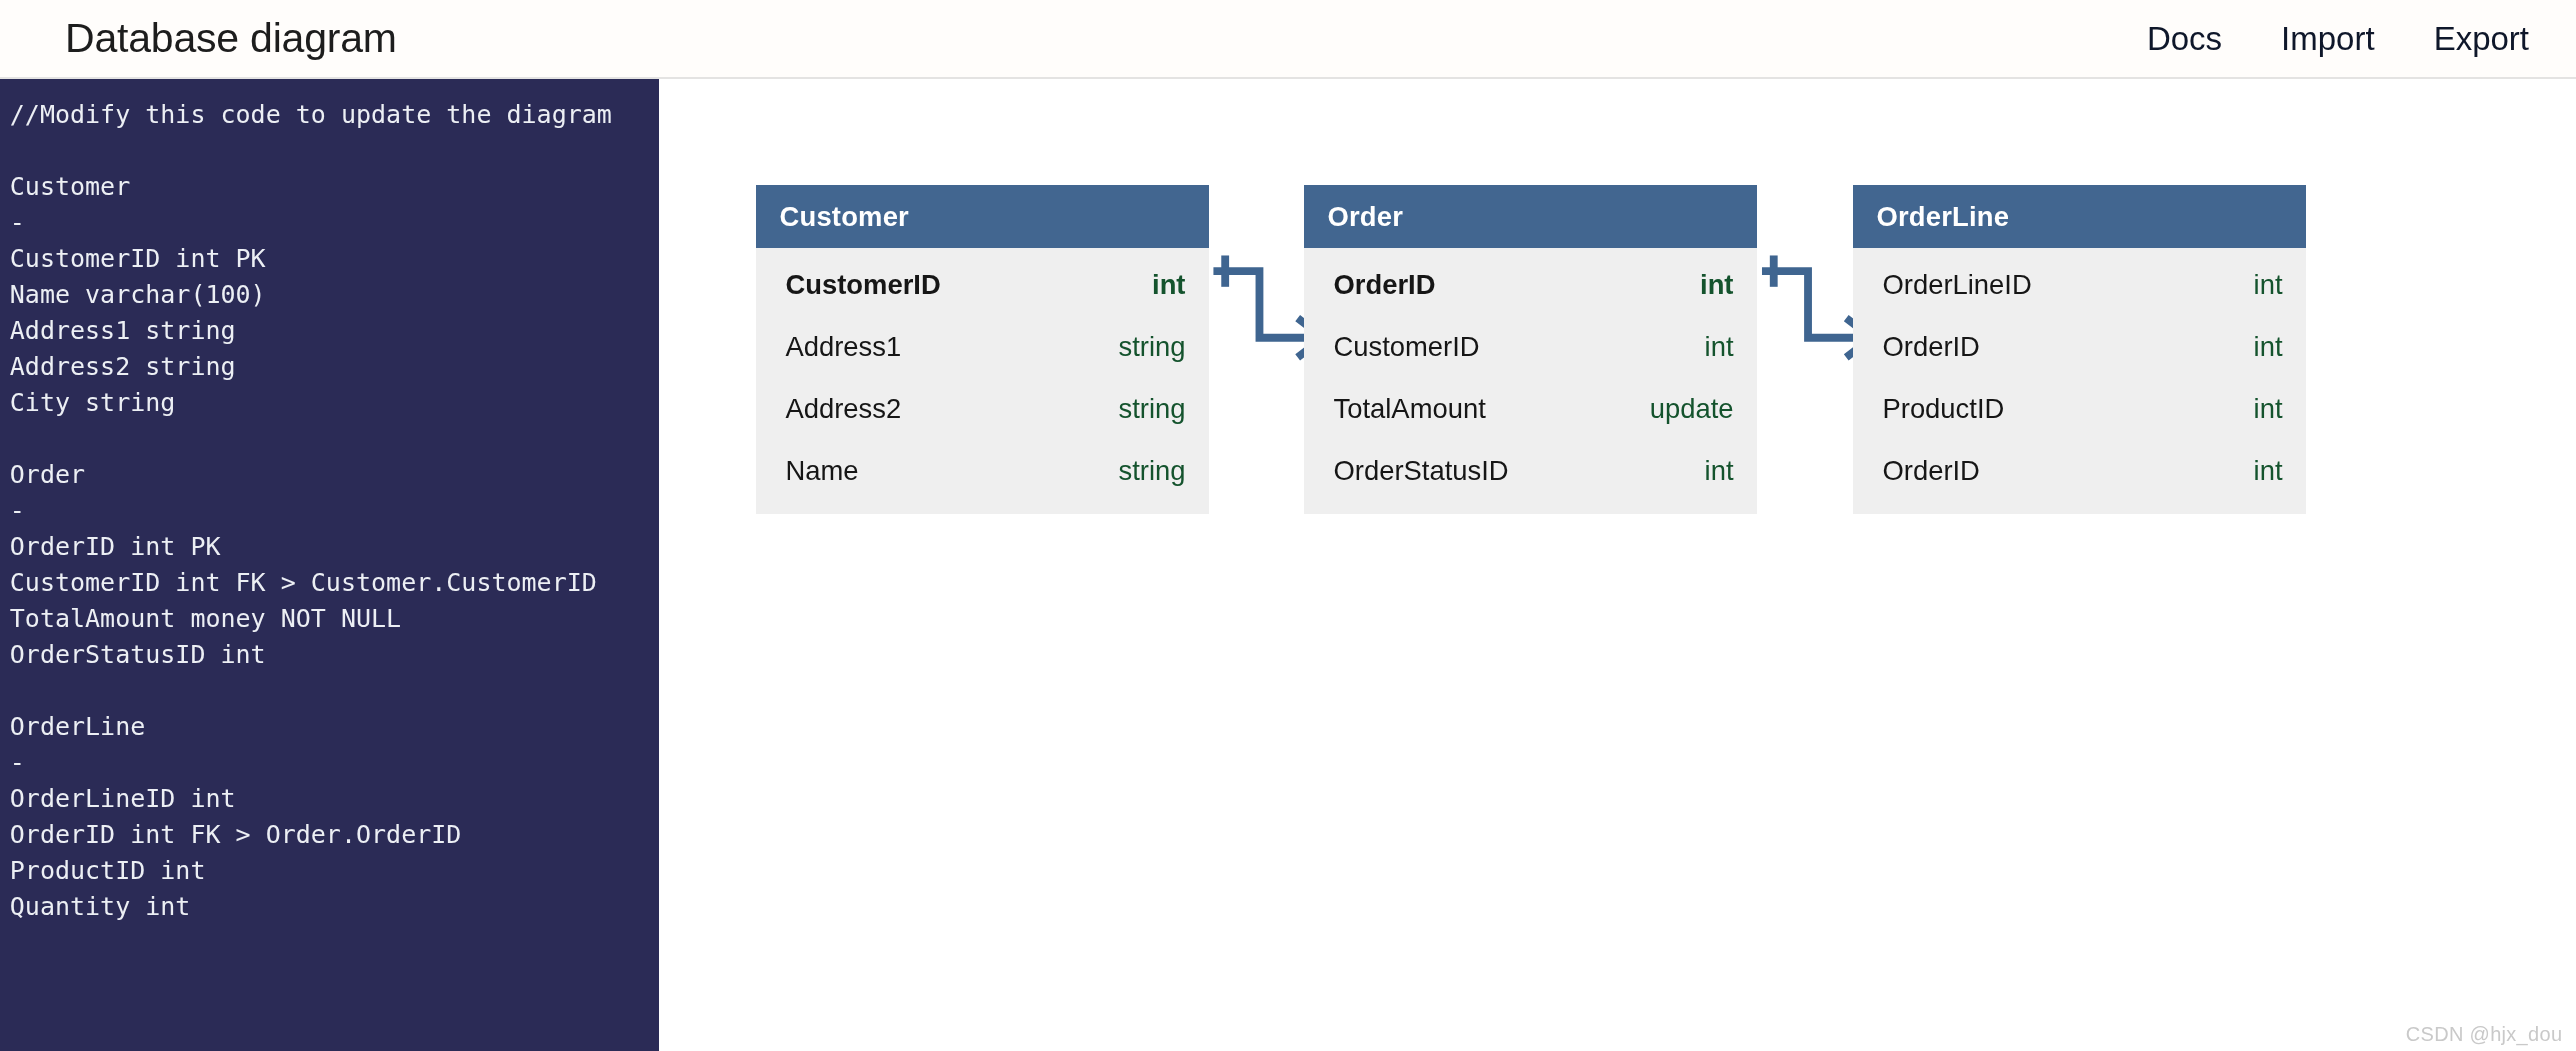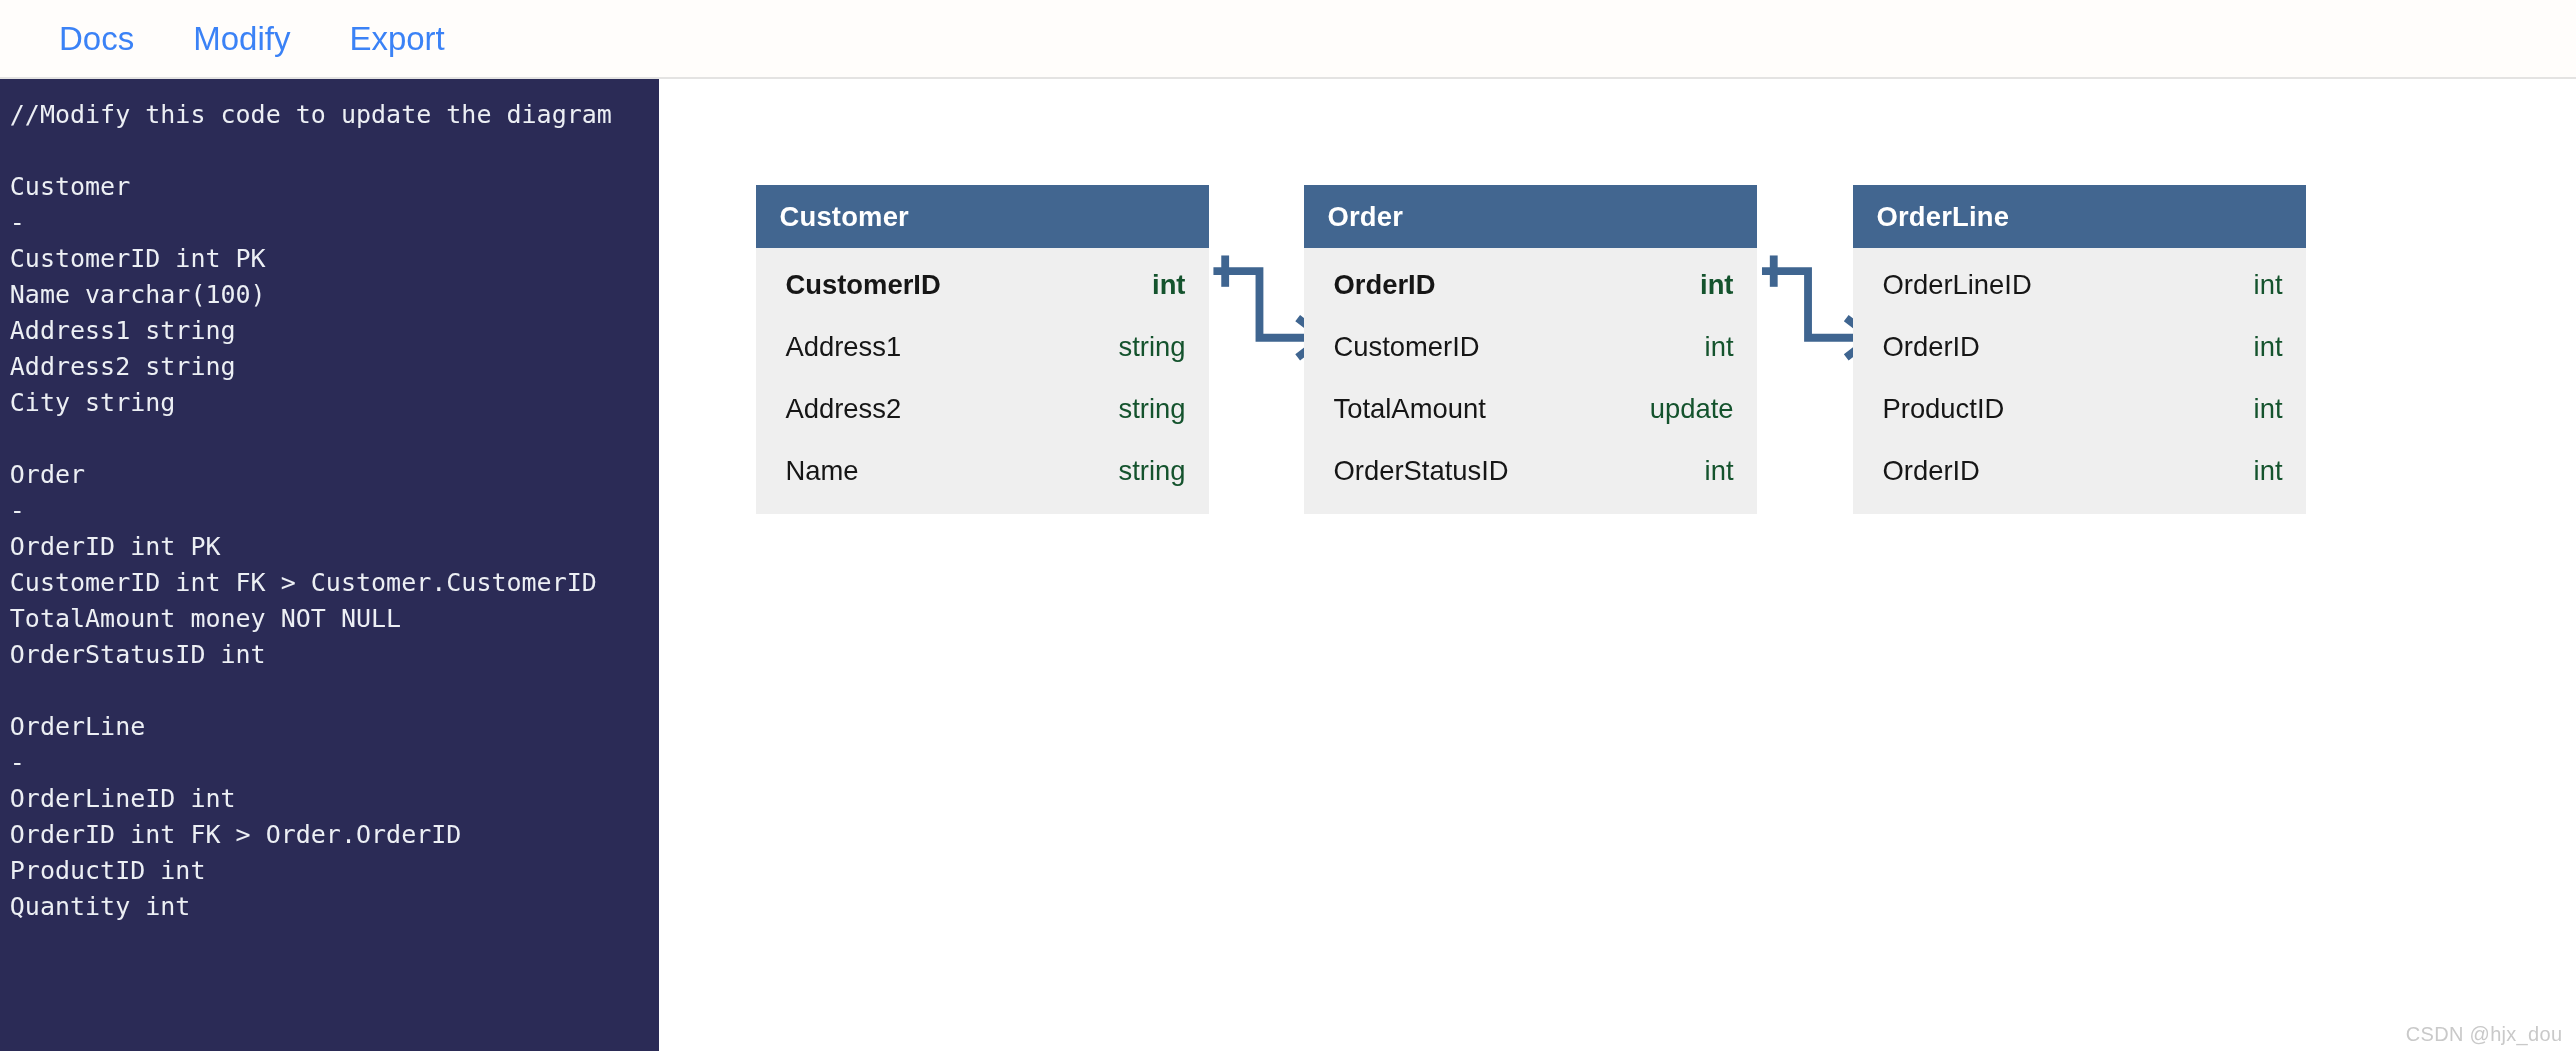--- a/index.html
+++ b/index.html
@@ -42,21 +42,21 @@
   }
 
   #header-nav {
     display: flex;
     align-items: center;
     margin-right: 47px;
   }
 
   .nav-link {
     font-size: 33px;
-    color: #3b82f6;
+    color: #0f172a;
     font-weight: 400;
     margin-left: 59px;
     cursor: pointer;
     text-decoration: none;
     line-height: 1;
   }
 
   
   #code-pane {
     position: absolute;
@@ -163,23 +163,24 @@
     letter-spacing: 0.3px;
     line-height: 1;
   }
 </style>
 </head>
 <body>
 
 <div id="app">
 
   <div id="header">
+    <div id="page-title">Database diagram</div>
     <div id="header-nav">
       <a class="nav-link">Docs</a>
-      <a class="nav-link">Modify</a>
+      <a class="nav-link">Import</a>
       <a class="nav-link">Export</a>
     </div>
   </div>
 
   <div id="code-pane">
     <div id="code-text" contenteditable="true" spellcheck="false" style="">//Modify this code to update the diagram
 
 Customer
 -
 CustomerID int PK

